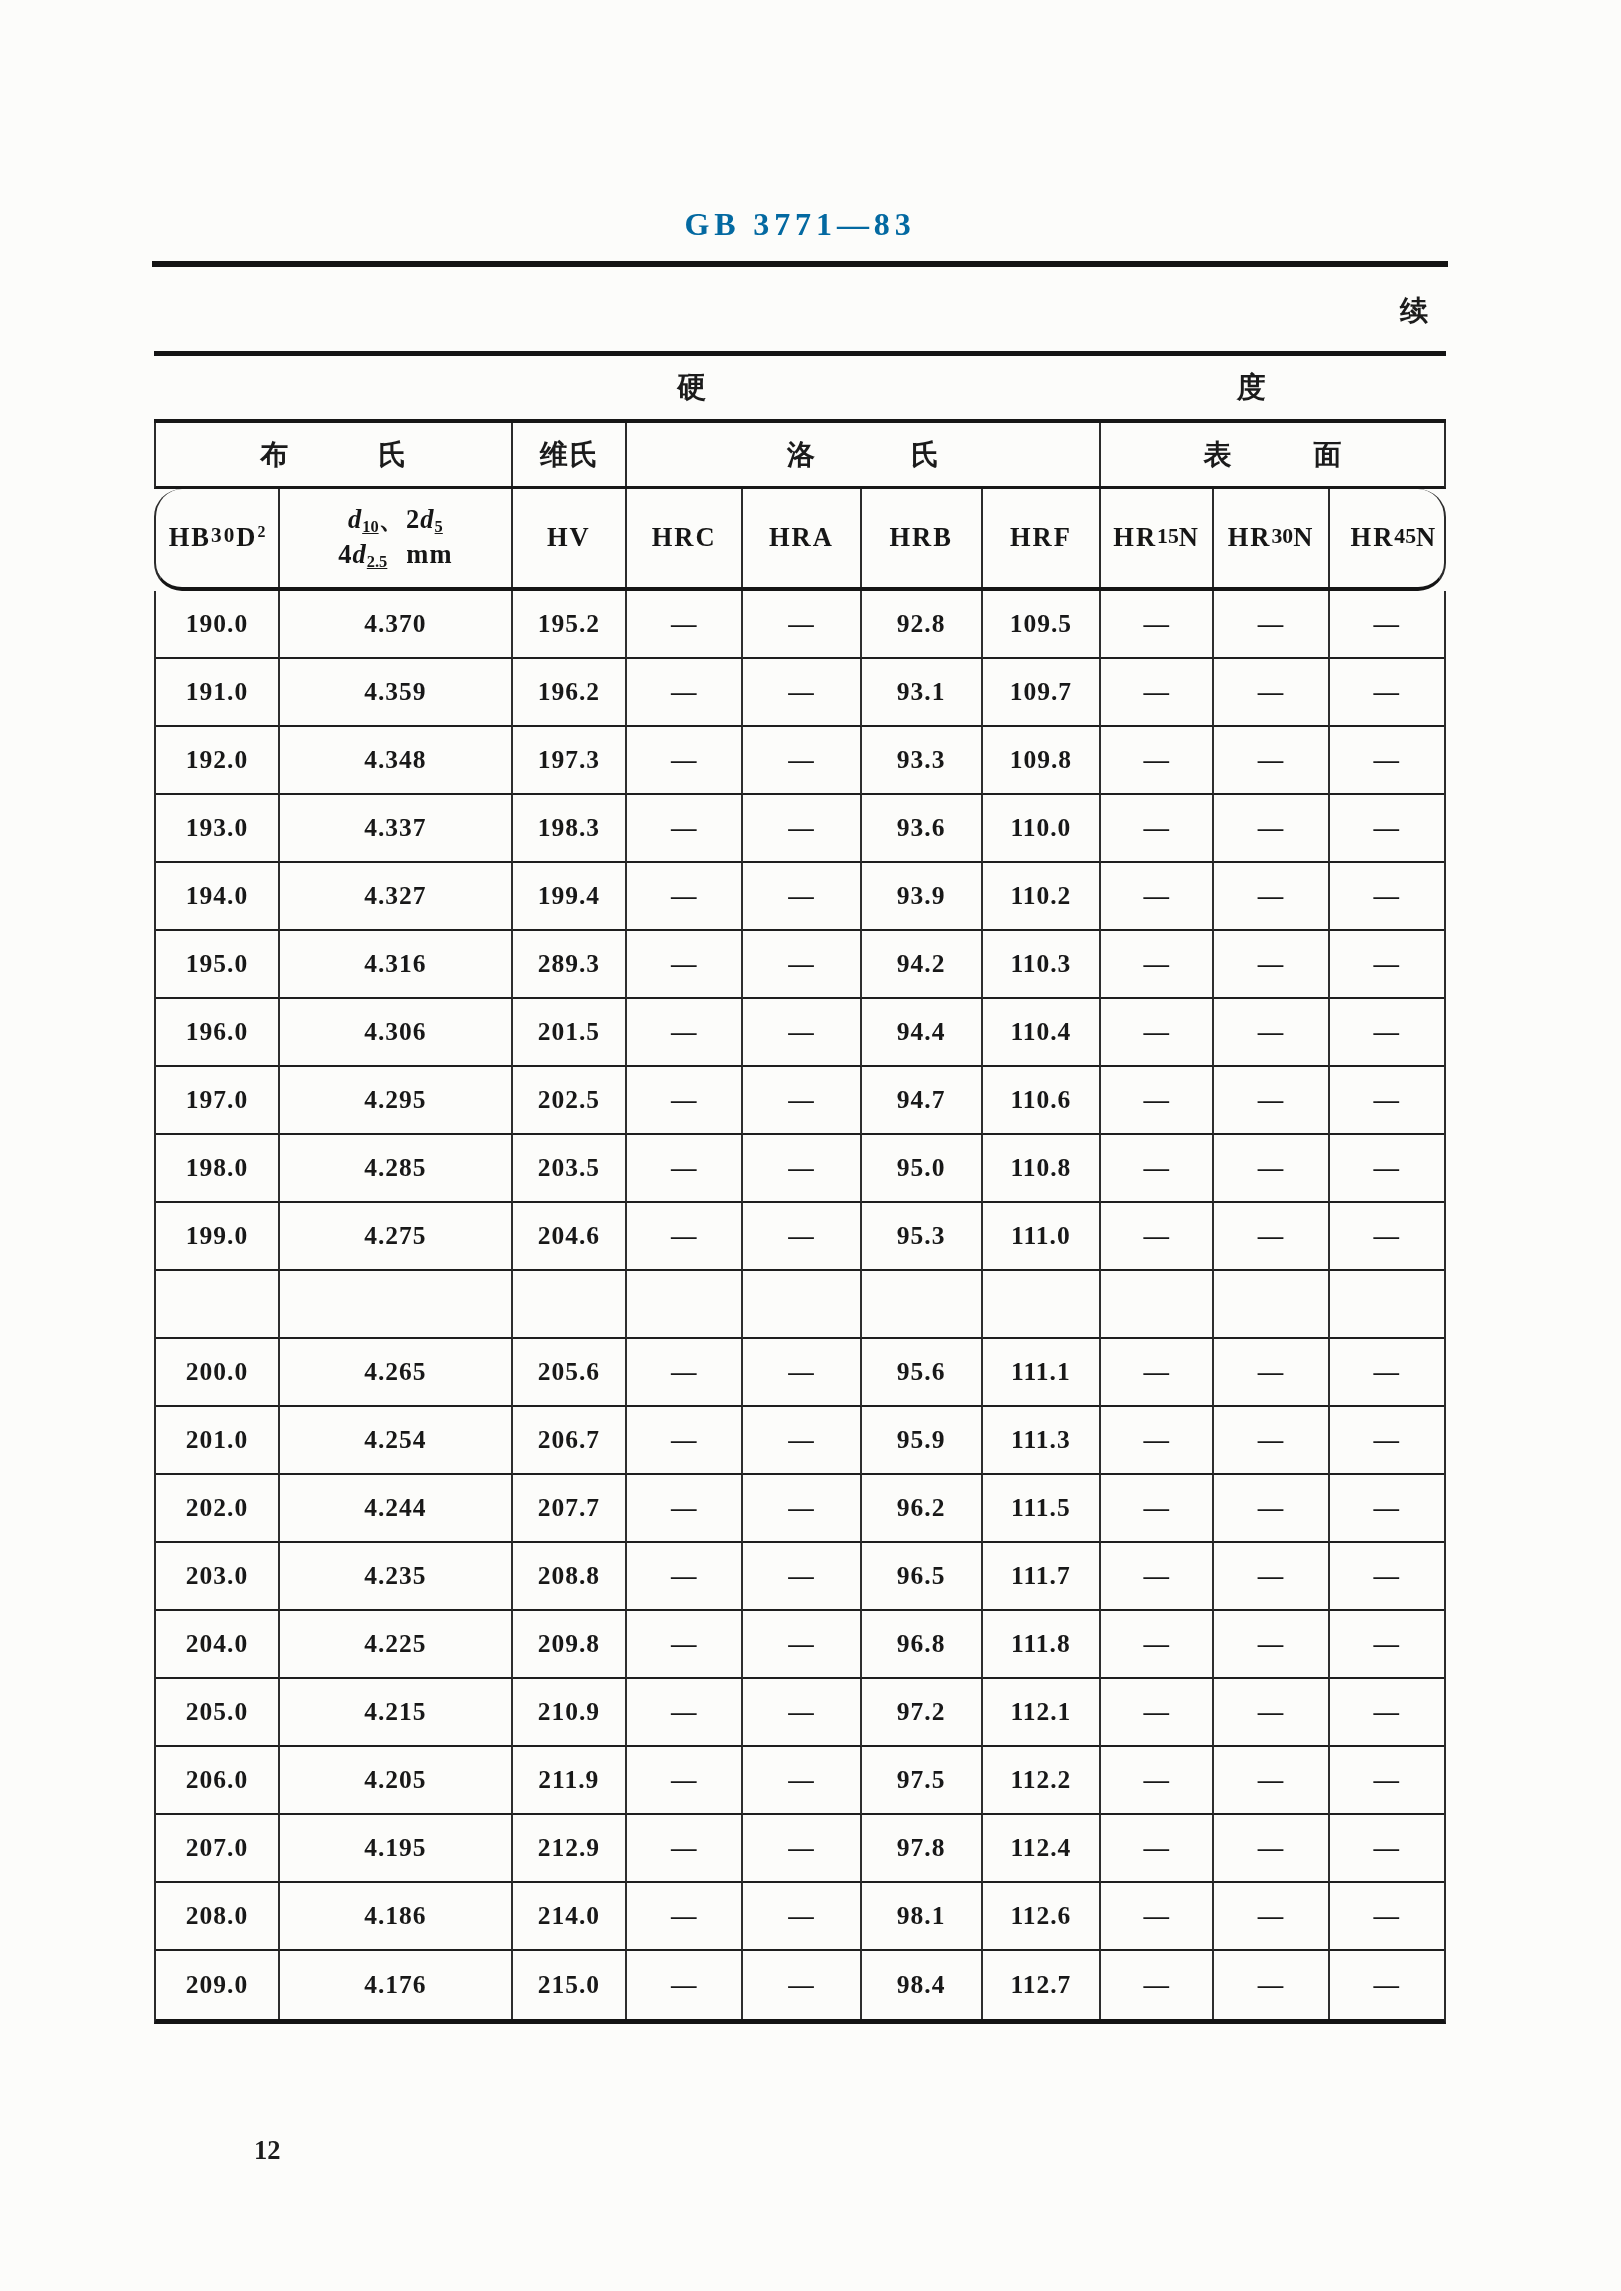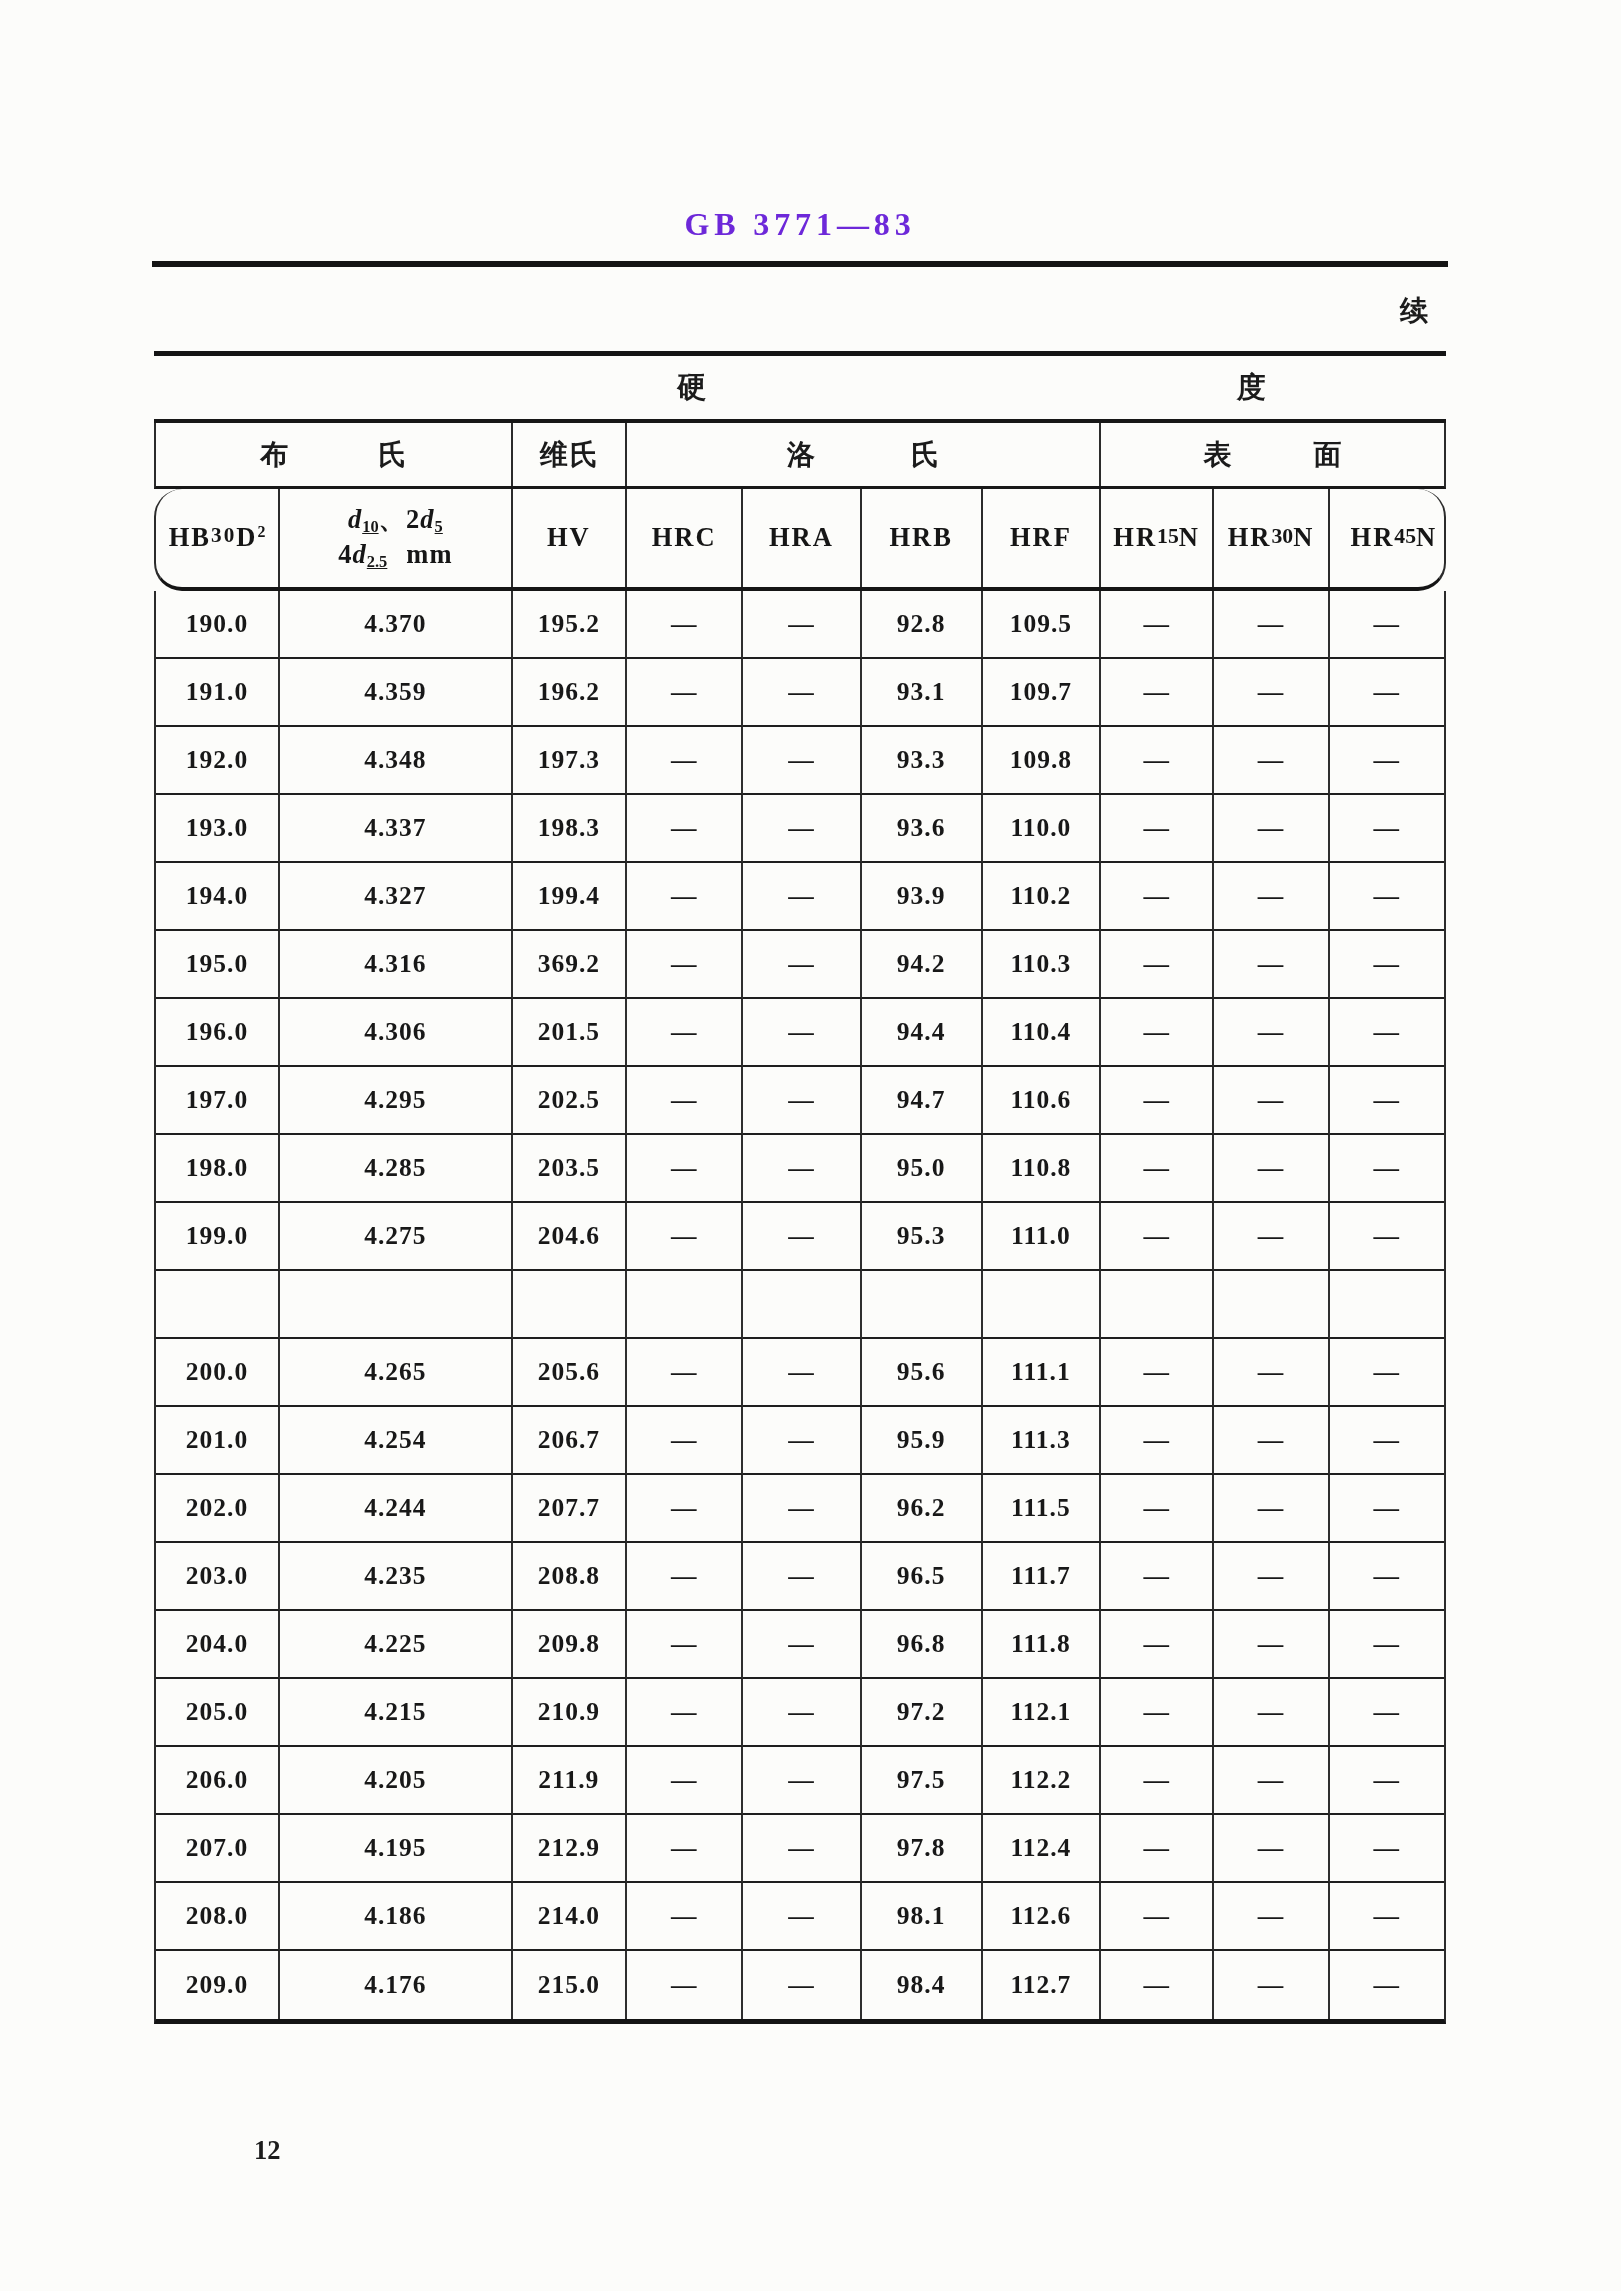--- a/index.html
+++ b/index.html
@@ -9,21 +9,21 @@
     background:#fcfcfa;
     font-family:"Liberation Serif","DejaVu Serif",serif;
     color:#1a1a1a;
     overflow:hidden;
   }
   
   .doc-title{
     position:absolute;top:206px;left:154px;width:1292px;
     text-align:center;
     font-size:32px;font-weight:700;letter-spacing:4.9px;
-    color:#6d28d9;
+    color:#0369a1;
   }
   .rule-a{
     position:absolute;top:261px;left:152px;width:1296px;height:5.9px;
     background:#141414;
   }
   .continued{
     position:absolute;top:292px;left:1400px;
     font-size:28px;font-weight:600;color:#1c1c1c;
   }
   
@@ -221,21 +221,21 @@
         <div class="dcell">199.4</div>
         <div class="dcell">—</div>
         <div class="dcell">—</div>
         <div class="dcell">93.9</div>
         <div class="dcell">110.2</div>
         <div class="dcell">—</div>
         <div class="dcell">—</div>
         <div class="dcell">—</div>
         <div class="dcell">195.0</div>
         <div class="dcell">4.316</div>
-        <div class="dcell">369.2</div>
+        <div class="dcell">289.3</div>
         <div class="dcell">—</div>
         <div class="dcell">—</div>
         <div class="dcell">94.2</div>
         <div class="dcell">110.3</div>
         <div class="dcell">—</div>
         <div class="dcell">—</div>
         <div class="dcell">—</div>
         <div class="dcell">196.0</div>
         <div class="dcell">4.306</div>
         <div class="dcell">201.5</div>

